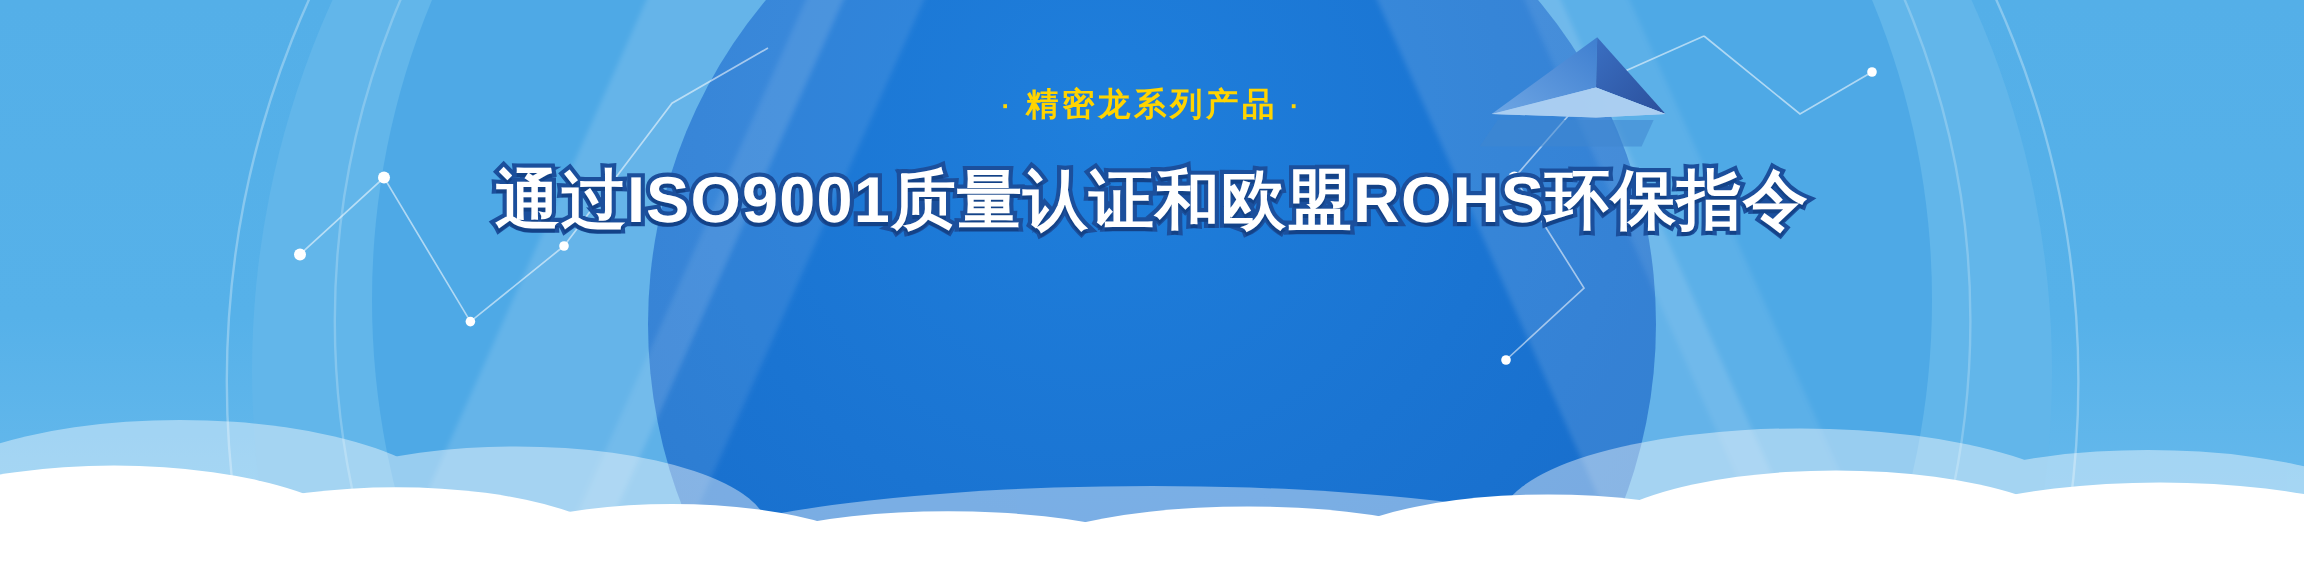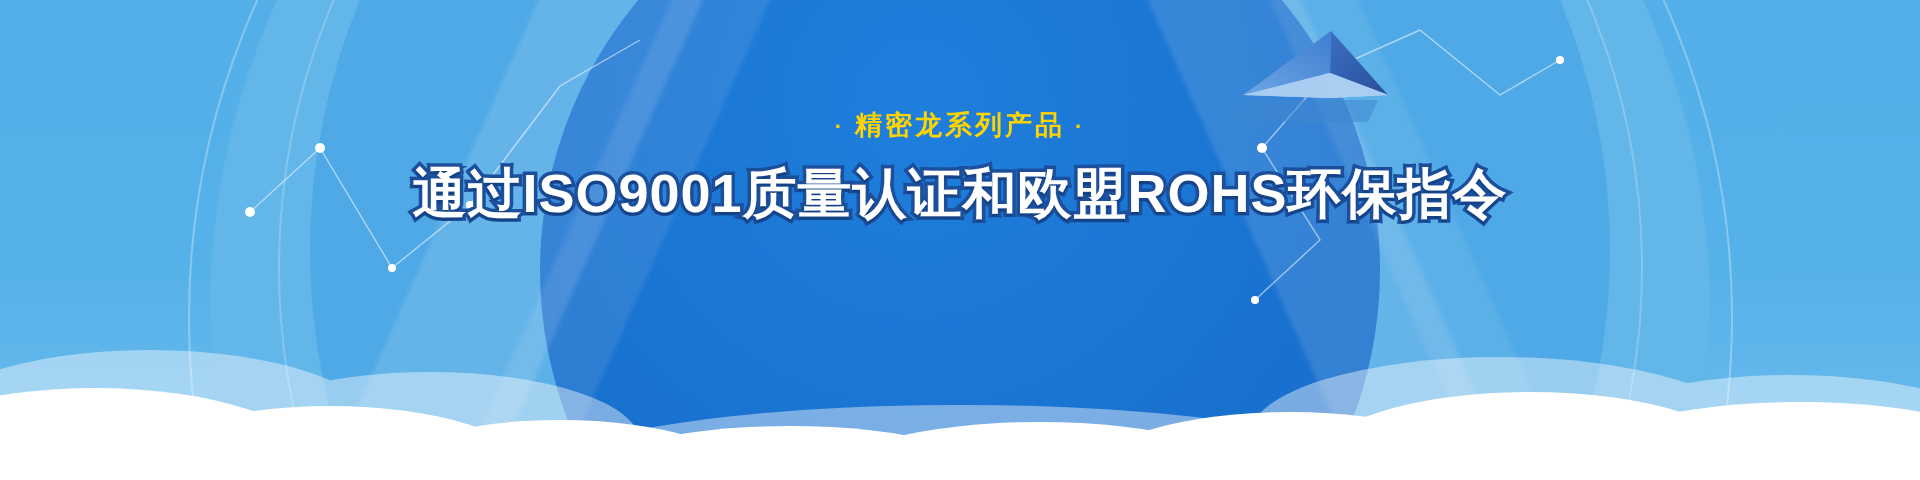--- a/index.html
+++ b/index.html
@@ -82,21 +82,21 @@
   .pyramid { position:absolute; left:1178px; top:0px; width:250px; height:140px; }
 
   
   .clouds { position:absolute; left:0; bottom:0; width:1920px; height:170px; }
 
   
   .content {
     position:absolute; left:0; right:0; top:0;
     height:480px;
     display:flex; flex-direction:column; align-items:center;
-    padding-top:112px;
+    padding-top:74px;
   }
 
   .eyebrow {
     color:#ffd400;
     font-size:27px;
     font-weight:bold;
     letter-spacing:3px;
     line-height:1;
     margin-bottom:26px;
     white-space:nowrap;
@@ -112,20 +112,21 @@
     font-size:54px;
     font-weight:bold;
     color:#ffffff;
     letter-spacing:1px;
     line-height:1.05;
     white-space:nowrap;
     -webkit-text-stroke:7px #1b4f9c;
     paint-order:stroke fill;
     text-shadow:0 3px 0 rgba(12,52,110,.45);
     margin-bottom:34px;
+    margin-top:12px;
   }
 
   .subbar-wrap { position:relative; }
 
   
   .ribbon-fold {
     position:absolute;
     left:0px; top:-17px;
     width:30px; height:18px;
     background:linear-gradient(135deg,#2f6fbe 0%,#9fc4e8 100%);

